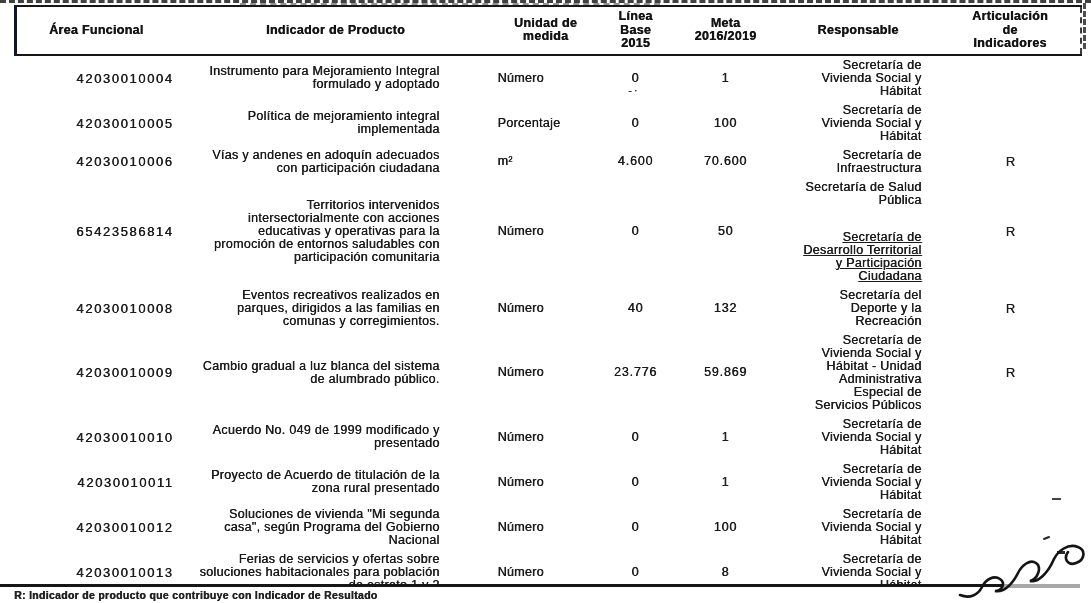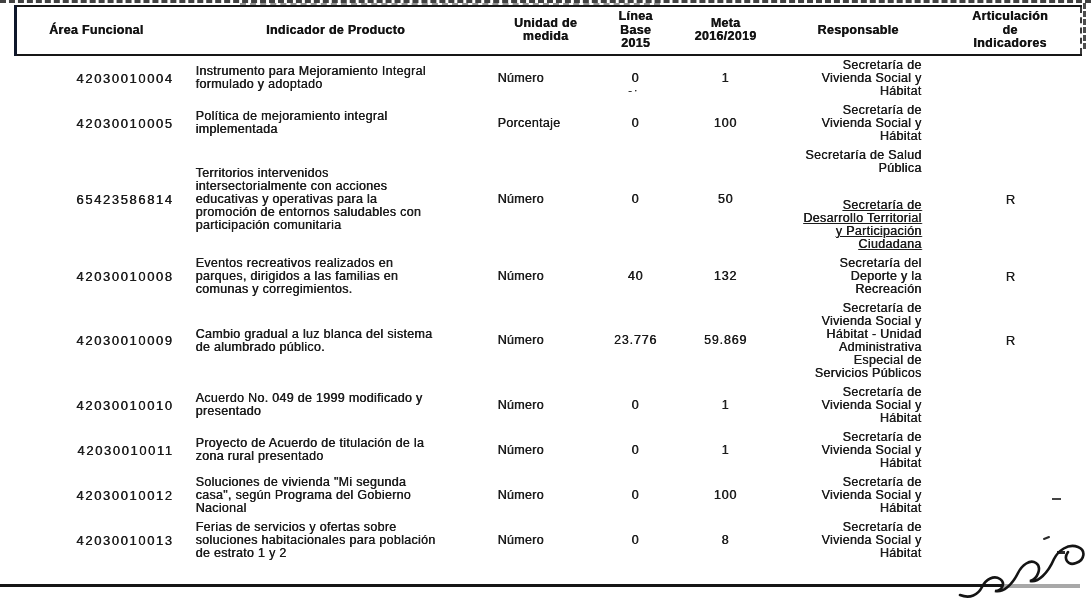--- a/index.html
+++ b/index.html
@@ -35,21 +35,21 @@
     border-top:2px solid #161616;border-bottom:2px solid #161616;
     padding:3px 2px;text-align:center;color:#141414;
   }
   thead th:first-child{border-left:3px solid #0f172a;border-radius:3px 0 0 3px;}
   thead th:last-child{border-right:2px dashed #3a3a3a;}
   thead th .hwrap{display:inline-block;}
   .hw-uni{width:66px;}.hw-lin{width:46px;}.hw-meta{width:80px;}.hw-art{width:90px;}
 
   tbody td{vertical-align:middle;padding:3px 2px;}
   td.c-area{text-align:right;letter-spacing:1.6px;font-size:13px;}
-  td.c-ind{text-align:left;}
+  td.c-ind{text-align:right;}
   td.c-ind .ind{width:244px;margin-left:18px;}
   td.c-uni{text-align:left;}
   td.c-num{text-align:center;letter-spacing:0.8px;}
   td.c-resp{text-align:left;}
   td.c-resp .resp{width:124px;margin-left:20px;text-align:right;}
   td.c-resp .resp + .resp{margin-top:24px;text-decoration:underline;}
   td.c-art{text-align:center;font-size:13px;}
 
   
   .rule-black{position:absolute;top:584px;left:0;width:1004px;height:3px;background:#161616;}
@@ -115,20 +115,33 @@
             </td>
           <td class="c-uni">Porcentaje</td>
           <td class="c-num">0</td>
           <td class="c-num">100</td>
           <td class="c-resp">
               <div class="resp">Secretaría de Vivienda Social y Hábitat</div>
             </td>
           <td class="c-art"></td>
         </tr>
 
+        <tr>
+          <td class="c-area">42030010006</td>
+          <td class="c-ind">
+              <div class="ind">Vías y andenes en adoquín adecuados con participación ciudadana</div>
+            </td>
+          <td class="c-uni">m²</td>
+          <td class="c-num">4.600</td>
+          <td class="c-num">70.600</td>
+          <td class="c-resp">
+              <div class="resp">Secretaría de Infraestructura</div>
+            </td>
+          <td class="c-art">R</td>
+        </tr>
 
         <tr>
           <td class="c-area">65423586814</td>
           <td class="c-ind">
               <div class="ind">Territorios intervenidos intersectorialmente con acciones educativas y operativas para la promoción de entornos saludables con participación comunitaria</div>
             </td>
           <td class="c-uni">Número</td>
           <td class="c-num">0</td>
           <td class="c-num">50</td>
           <td class="c-resp">
@@ -221,20 +234,21 @@
             </td>
           <td class="c-art"></td>
         </tr>
 
       </tbody>
     </table>
   </div>
 
   <div class="rule-black"></div>
   <div class="rule-gray"></div>
+  <div class="footnote">R: Indicador de producto que contribuye con Indicador de Resultado</div>
 
   <svg class="pen-scribble" width="134" height="72" viewBox="0 0 134 72">
     <path d="M4,64 C14,68 22,64 26,56 C30,48 38,44 44,48 C50,52 46,60 39,60 C47,62 56,54 62,42
              C66,34 74,28 80,32 C86,36 82,48 74,50 C82,52 92,42 98,28 C102,20 112,12 122,16
              C130,19 129,29 120,32 C112,35 107,28 112,21" fill="none" stroke="#141414" stroke-width="2.6" stroke-linecap="round"></path>
     <path d="M88,8 l5,-2" fill="none" stroke="#2a2a2a" stroke-width="2" stroke-linecap="round"></path>
   </svg>
 
 </div>
 

